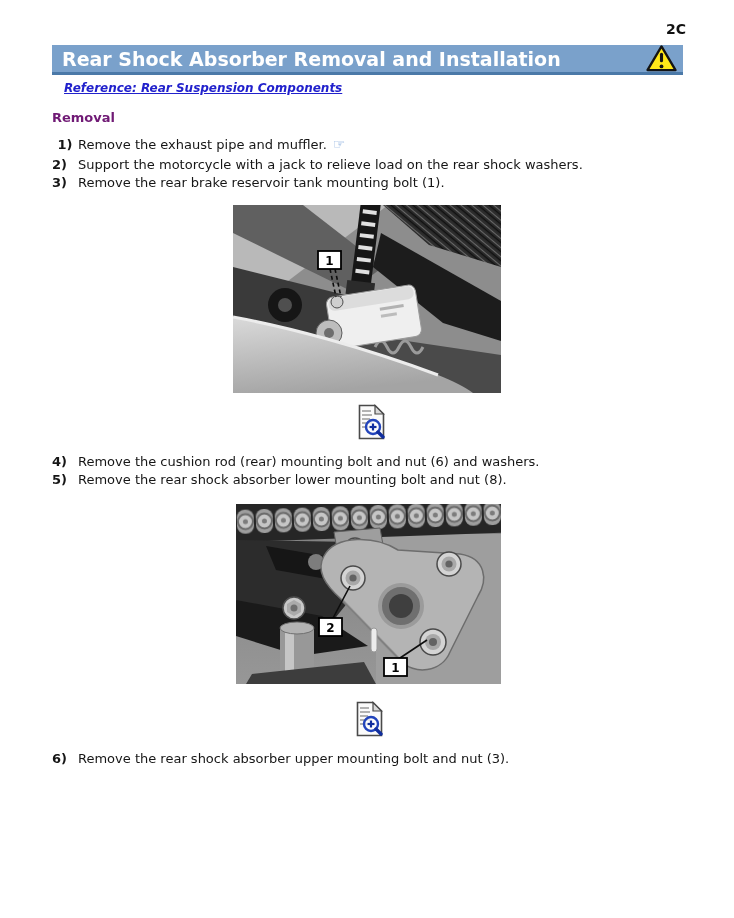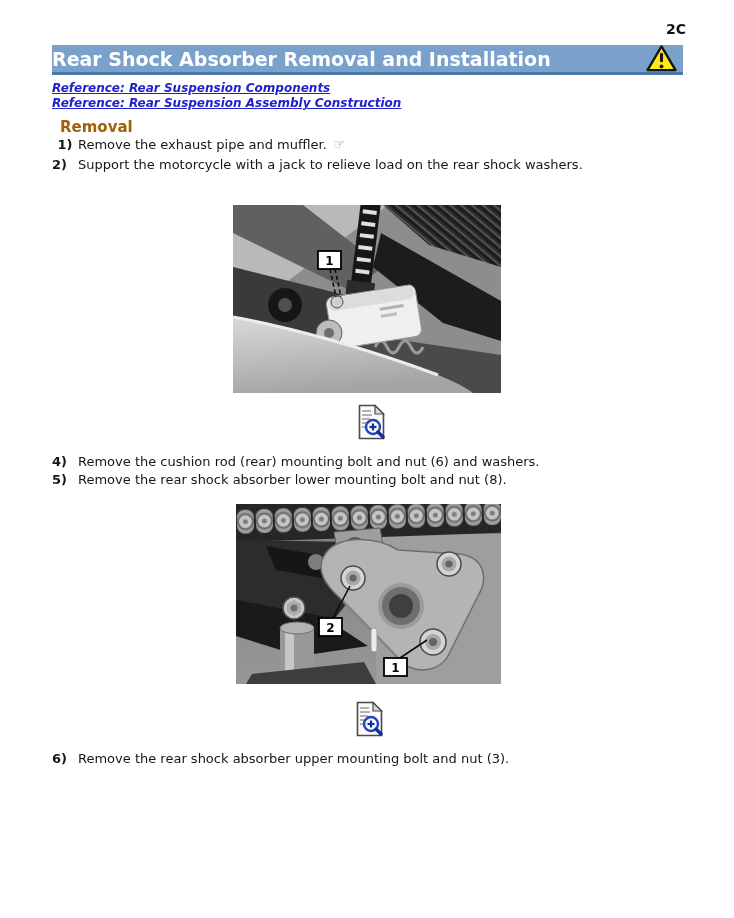--- a/index.html
+++ b/index.html
@@ -5,31 +5,31 @@
   html,body{margin:0;padding:0;background:#ffffff;}
   body{width:734px;height:918px;overflow:hidden;
        font-family:"DejaVu Sans","Liberation Sans",sans-serif;color:#161616;}
   .page{position:relative;width:734px;height:804px;background:#fff;}
 
   .pageno{position:absolute;top:21px;right:48px;font-size:14px;font-weight:bold;color:#111;}
 
   .titlebar{position:absolute;left:52px;top:45px;width:631px;height:27px;
             background:#7AA1CB;border-bottom:3px solid #4B79A8;
             display:flex;align-items:center;box-sizing:content-box;}
-  .titlebar .title{font-size:19px;font-weight:bold;color:#ffffff;
+  .titlebar .title{font-size:19px;font-weight:bold;color:#ffffff;padding-left:10px;
                    white-space:nowrap;}
   .warn{margin-left:auto;margin-right:5px;display:block;}
 
-  .links{position:absolute;left:52px;top:81px;}
+  .links{position:absolute;left:64px;top:81px;}
   .reflink{display:block;font-size:12px;font-weight:bold;font-style:italic;
            color:#2121CC;text-decoration:underline;line-height:14px;margin-bottom:1px;
            cursor:pointer;}
 
-  .heading{position:absolute;left:52px;top:110px;margin:8px;font-size:15px;
-           font-weight:bold;color:#a16207;}
+  .heading{position:absolute;left:52px;top:110px;margin:0;font-size:13px;
+           font-weight:bold;color:#701a75;}
 
   .step{position:absolute;left:52px;font-size:13px;line-height:16px;white-space:nowrap;}
   .step .num{display:inline-block;width:26px;font-weight:bold;}
   .s1{top:136px;text-align:center;} .s2{top:157px;} .s3{top:175px;}
   .s4{top:454px;} .s5{top:472px;} .s6{top:751px;}
   .refhand{color:#7FA6D9;font-size:14px;margin-left:6px;cursor:pointer;}
 
   .figure{position:absolute;line-height:0;}
   .fig1{left:233px;top:205px;width:268px;height:188px;}
   .fig2{left:236px;top:504px;width:265px;height:180px;}
@@ -52,30 +52,32 @@
     <span class="title">Rear Shock Absorber Removal and Installation</span>
     <svg class="warn" width="33" height="29" viewBox="0 0 34 30">
       <path d="M17,2.5 L31.5,27 L2.5,27 Z" fill="#FFE819" stroke="#141414" stroke-width="2.4" stroke-linejoin="round"></path>
       <rect x="15.4" y="9" width="3.2" height="10" rx="1.6" fill="#141414"></rect>
       <circle cx="17" cy="23.2" r="2" fill="#141414"></circle>
     </svg>
   </div>
 
   <div class="links">
     <a class="reflink">Reference: Rear Suspension Components</a>
-    <a class="reflink">Reference: Rear Suspension Assembly Construction</a>
   </div>
 
   <h2 class="heading">Removal</h2>
 
   <div class="step s1">
     <span class="num">1)</span><span class="txt">Remove the exhaust pipe and muffler.</span><span class="refhand">☞</span>
   </div>
   <div class="step s2">
     <span class="num">2)</span><span class="txt">Support the motorcycle with a jack to relieve load on the rear shock washers.</span>
+  </div>
+  <div class="step s3">
+    <span class="num">3)</span><span class="txt">Remove the rear brake reservoir tank mounting bolt (1).</span>
   </div>
 
   <div class="figure fig1">
     <svg width="268" height="188" viewBox="0 0 268 188">
       <defs>
         <pattern id="weave" width="7" height="7" patternUnits="userSpaceOnUse" patternTransform="rotate(40)">
           <rect width="7" height="7" fill="#2e2e2e"></rect>
           <line x1="0" y1="0" x2="7" y2="0" stroke="#777" stroke-width="1.6"></line>
           <line x1="0" y1="3.5" x2="7" y2="3.5" stroke="#111" stroke-width="1.6"></line>
         </pattern>

